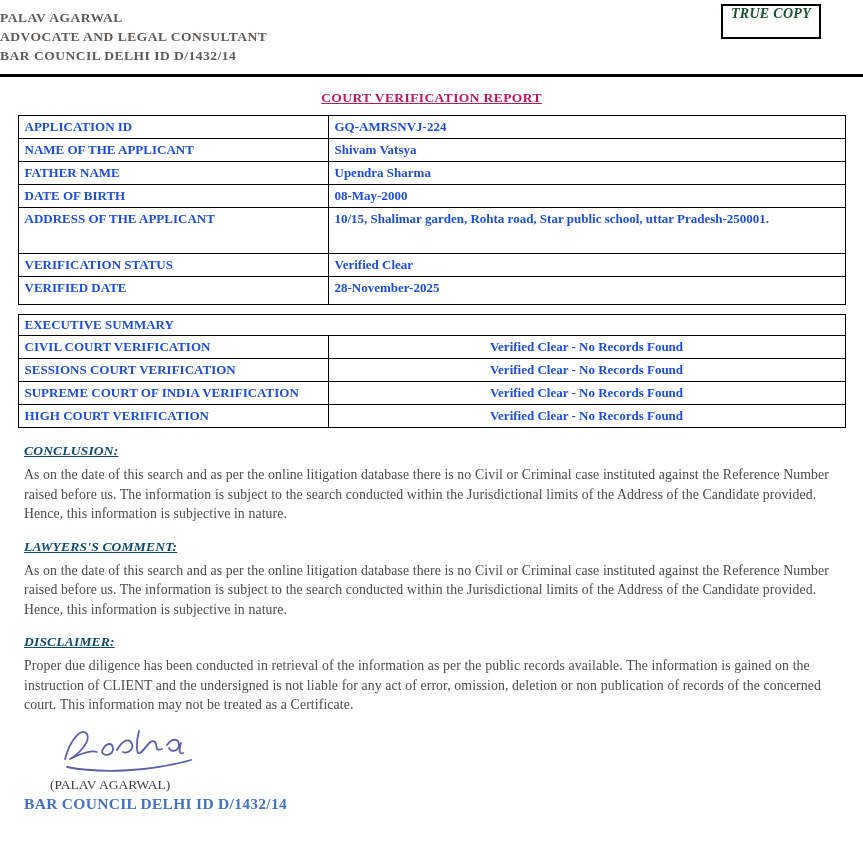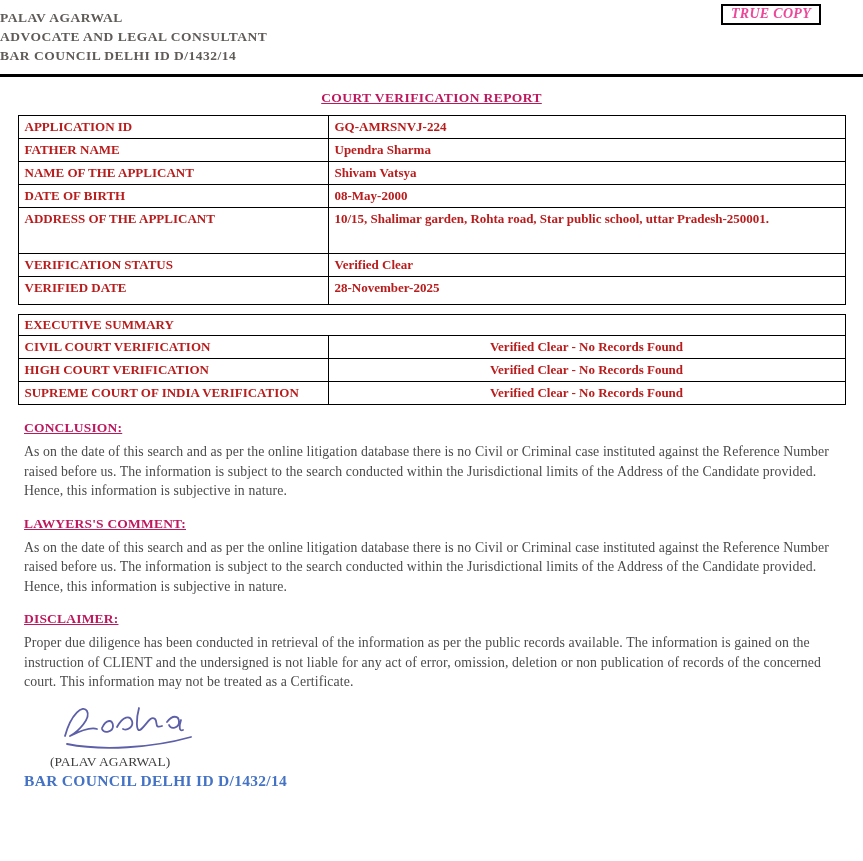--- a/index.html
+++ b/index.html
@@ -7,42 +7,42 @@
   body {
     width:863px; height:861px; overflow:hidden;
     font-family:"Liberation Serif", serif; color:#000;
   }
   .page { position:relative; width:863px; height:861px; padding-top:8px; background:#fff; }
 
   
   .letterhead { color:#5f5b58; font-weight:bold; font-size:13.5px; line-height:19px; letter-spacing:.5px; }
   .true-copy {
     position:absolute; top:4px; right:42px;
-    border:2px solid #000; padding:0 8px 1px 8px;
-    font-size:14px; font-weight:bold; font-style:italic; letter-spacing:.3px; color:#ec4899;
+    border:2px solid #000; padding:0 8px 15px 8px;
+    font-size:14px; font-weight:bold; font-style:italic; letter-spacing:.3px; color:#14532d;
     background:#fff;
   }
   .rule { border:none; border-top:3px solid #000; margin-top:9px; }
 
   
   .report-title { text-align:center; font-size:13.5px; font-weight:bold; text-decoration:underline; letter-spacing:.4px; margin:13px 0 9px 0; color:#be185d; }
 
   
   table { border-collapse:collapse; margin:0 auto; width:828px; border:1.5px solid #000; }
-  td { border:1.4px solid #000; font-size:13px; font-weight:bold; padding:3px 6px; color:#b91c1c; }
+  td { border:1.4px solid #000; font-size:13px; font-weight:bold; padding:3px 6px; color:#1d4ed8; }
   .col-label { width:310px; }
   .address-row td { height:46px; vertical-align:top; }
   .date-row td { height:28px; vertical-align:top; }
   .summary-table { margin-top:9px; }
   .summary-head td { font-size:13px; padding:2px 6px; }
   .summary-value { text-align:center; }
 
   
   .section { margin:13px 0 0 24px; width:818px; }
-  .section-heading { display:inline-block; font-size:13.5px; font-weight:bold; text-decoration:underline; margin-bottom:6px; color:#be185d; letter-spacing:.2px; }
+  .section-heading { display:inline-block; font-size:13.5px; font-weight:bold; text-decoration:underline; margin-bottom:6px; color:#0c4a6e; letter-spacing:.2px;font-style:italic; }
   .section-body { font-size:13.8px; line-height:19.5px; color:#4b4b4b; letter-spacing:.1px; }
 
   
   .yours-truly { margin:20px 0 0 88px; font-size:13.5px; color:#3e3e3e; }
   .signature-wrap { margin:6px 0 0 55px; height:56px; }
   .signatory { margin-left:50px; font-size:13.5px; color:#3e3e3e; }
   .footer-bar { margin:2px 0 0 24px; font-size:15.5px; font-weight:bold; color:#4472c4; letter-spacing:.3px; }
 </style>
 </head>
 <body>
@@ -59,26 +59,26 @@
 
   <div class="report-title">COURT VERIFICATION REPORT</div>
 
   <table>
     <tbody>
       <tr>
         <td class="col-label">APPLICATION ID</td>
         <td>GQ-AMRSNVJ-224</td>
       </tr>
       <tr>
+        <td class="col-label">NAME OF THE APPLICANT</td>
+        <td>Shivam Vatsya</td>
+      </tr>
+      <tr>
         <td class="col-label">FATHER NAME</td>
         <td>Upendra Sharma</td>
-      </tr>
-      <tr>
-        <td class="col-label">NAME OF THE APPLICANT</td>
-        <td>Shivam Vatsya</td>
       </tr>
       <tr>
         <td class="col-label">DATE OF BIRTH</td>
         <td>08-May-2000</td>
       </tr>
       <tr class="address-row">
         <td class="col-label">ADDRESS OF THE APPLICANT</td>
         <td>10/15, Shalimar garden, Rohta road, Star public school, uttar Pradesh-250001.</td>
       </tr>
       <tr>
@@ -95,25 +95,29 @@
   <table class="summary-table">
     <tbody>
       <tr class="summary-head">
         <td colspan="2">EXECUTIVE SUMMARY</td>
       </tr>
       <tr>
         <td class="col-label">CIVIL COURT VERIFICATION</td>
         <td class="summary-value">Verified Clear - No Records Found</td>
       </tr>
       <tr>
-        <td class="col-label">HIGH COURT VERIFICATION</td>
+        <td class="col-label">SESSIONS COURT VERIFICATION</td>
         <td class="summary-value">Verified Clear - No Records Found</td>
       </tr>
       <tr>
         <td class="col-label">SUPREME COURT OF INDIA VERIFICATION</td>
+        <td class="summary-value">Verified Clear - No Records Found</td>
+      </tr>
+      <tr>
+        <td class="col-label">HIGH COURT VERIFICATION</td>
         <td class="summary-value">Verified Clear - No Records Found</td>
       </tr>
     </tbody>
   </table>
 
   <div class="section">
     <span class="section-heading">CONCLUSION:</span>
     <div class="section-body">As on the date of this search and as per the online litigation database there is no Civil or Criminal case instituted against the Reference Number raised before us. The information is subject to the search conducted within the Jurisdictional limits of the Address of the Candidate provided. Hence, this information is subjective in nature.</div>
   </div>
 

